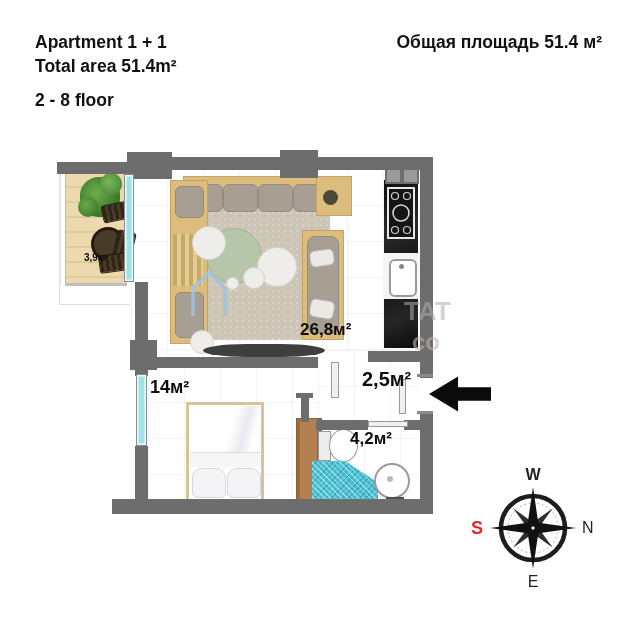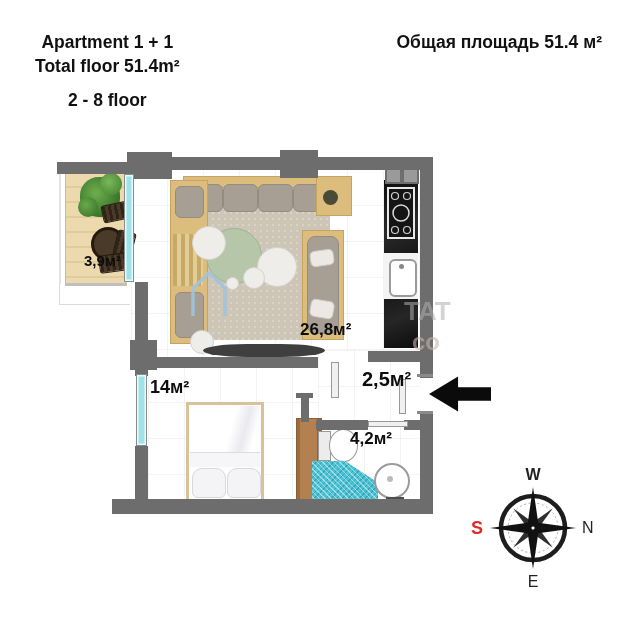--- a/index.html
+++ b/index.html
@@ -1,54 +1,54 @@
 <!DOCTYPE html>
 <html><head>
 <meta charset="utf-8">
 <style>
   html,body{margin:0;padding:0;background:#fff;}
   .canvas{position:relative;width:635px;height:630px;background:#fff;overflow:hidden;
           font-family:"Liberation Sans",sans-serif;}
   .abs{position:absolute;}
   
   .hdr{position:absolute;top:30px;color:#111;font-weight:bold;}
-  .hdr-en{left:35px;text-align:center;}
+  .hdr-en{left:35px;text-align:left;}
   .hdr-ru{right:33px;text-align:right;}
   .hl{font-size:17.5px;line-height:24px;white-space:nowrap;}
   .gap{margin-top:10px;}
   
   .w{position:absolute;background:#6d6d6d;z-index:4;}
   .win{position:absolute;background:#9fe2e8;border:1px solid #8b8b8b;z-index:4;
        box-shadow:inset 0 0 0 1.5px #e6fbfc;}
   .int{position:absolute;background:#fff;z-index:1;
        background-image:linear-gradient(rgba(0,0,0,.045) 1px,transparent 1px),
                         linear-gradient(90deg,rgba(0,0,0,.045) 1px,transparent 1px);
        background-size:36px 36px;}
-  .lbl{position:absolute;font-weight:bold;font-size:15px;color:#0d0d0d;white-space:nowrap;z-index:7;}
+  .lbl{position:absolute;font-weight:bold;font-size:10px;color:#0d0d0d;white-space:nowrap;z-index:7;}
   
   .wood{background:#dcbd7e;border:1px solid #c6a361;}
   .cushion{background:#a79e94;border:1px solid #948b81;border-radius:6px;}
   .whitec{background:#efede9;border:1px solid #d6d3cc;border-radius:50%;}
   .chair{background:repeating-linear-gradient(90deg,#2f2417 0 3px,#4a3a26 3px 6px);
          border:1px solid #241b10;border-radius:3px;}
   .leaf{background:#f0f0f0;border:1px solid #999;}
   .wm{font-weight:bold;font-size:28px;letter-spacing:1px;color:rgba(160,195,222,.9);z-index:6;white-space:nowrap;}
   .frag{font-weight:bold;z-index:6;white-space:nowrap;}
   .f1{font-size:26px;color:rgba(175,175,175,.55);}
   .f2{font-size:24px;color:rgba(200,180,170,.6);}
   .clt{position:absolute;z-index:3;}
 </style>
 </head>
 <body>
 
 <div class="canvas">
 
   <div class="hdr hdr-en">
     <div class="hl">Apartment 1 + 1</div>
-    <div class="hl">Total floor 51.4m²</div>
+    <div class="hl">Total area 51.4m²</div>
     <div class="hl gap">2 - 8 floor</div>
   </div>
   <div class="hdr hdr-ru">
     <div class="hl">Общая площадь 51.4 м²</div>
   </div>
 
   <div class="abs" style="left:59px;top:170px;width:2px;height:114px;background:#e3e3e3;z-index:0"></div>
   <div class="abs" style="left:59px;top:284px;width:70px;height:20px;border-left:1px solid #dcdcdc;border-bottom:1px solid #dcdcdc;z-index:0"></div>
 
   <div class="int" style="left:131px;top:169px;width:290px;height:190px"></div>

